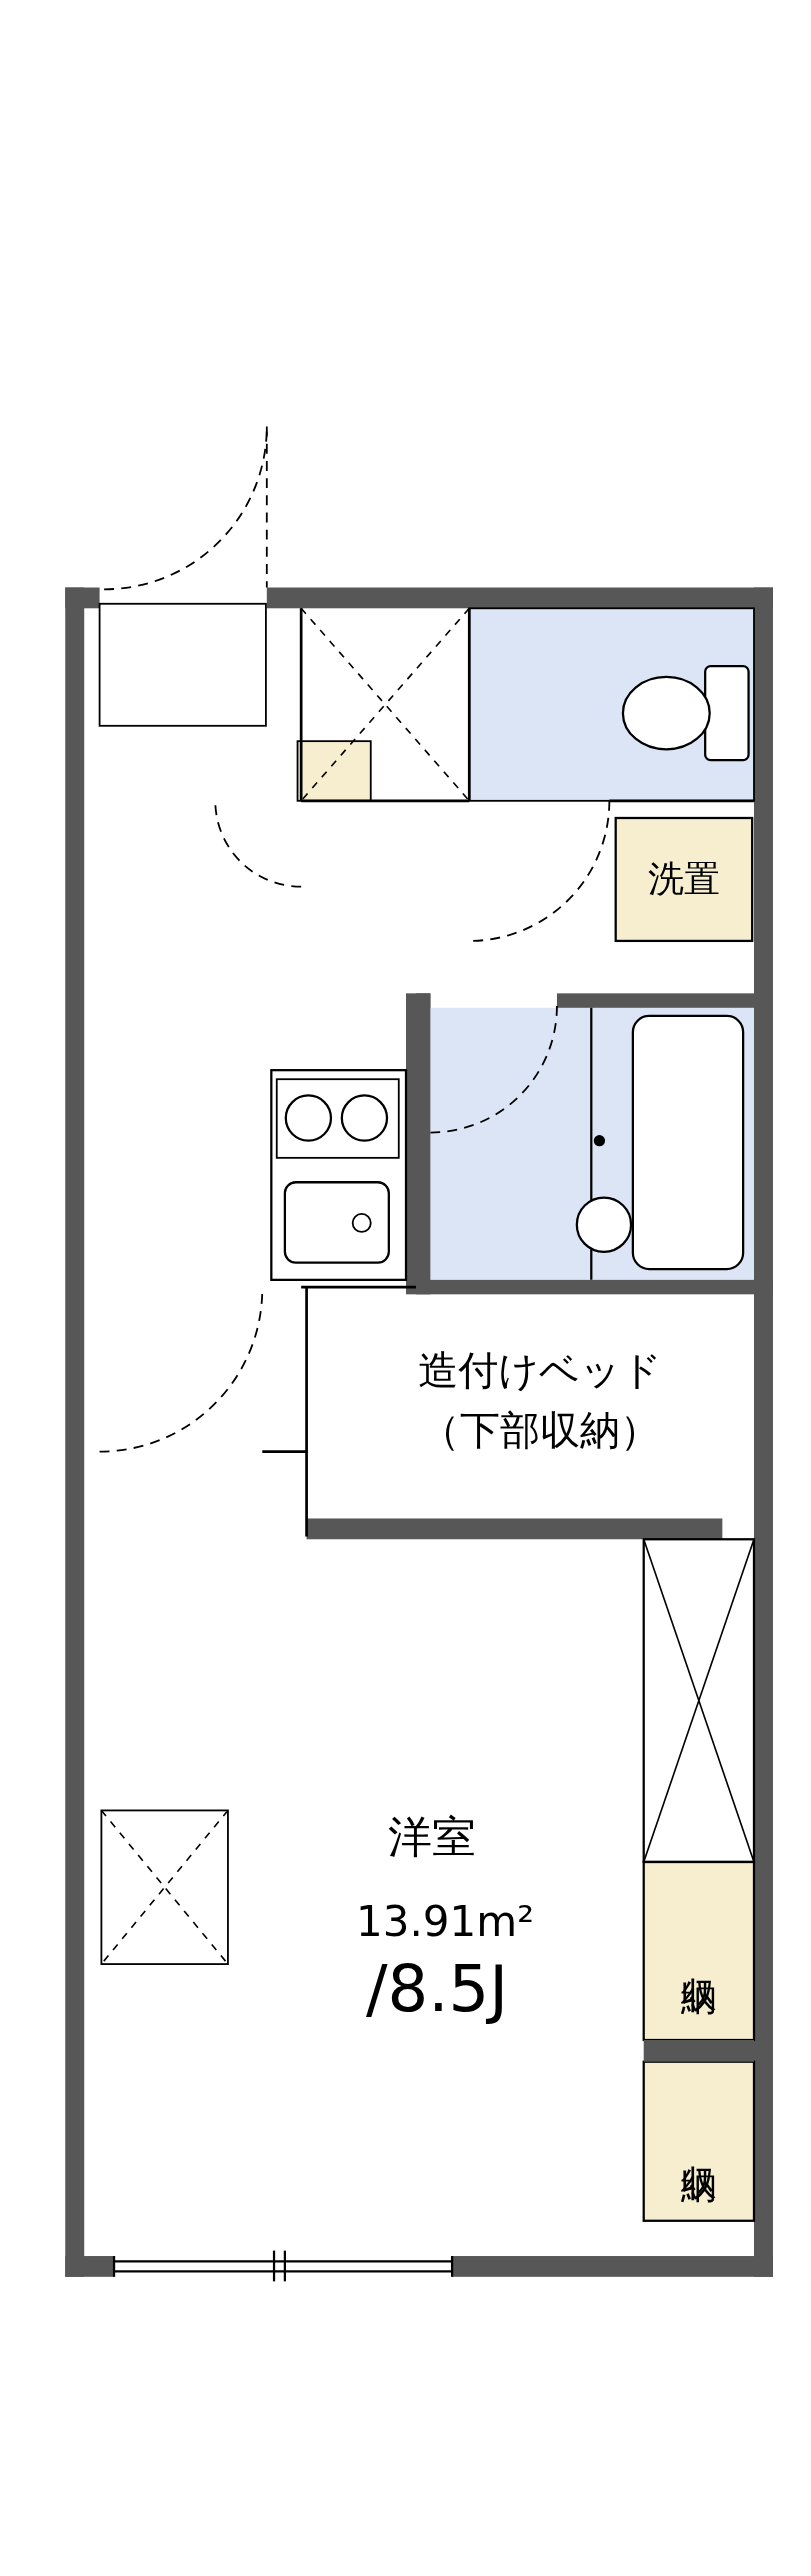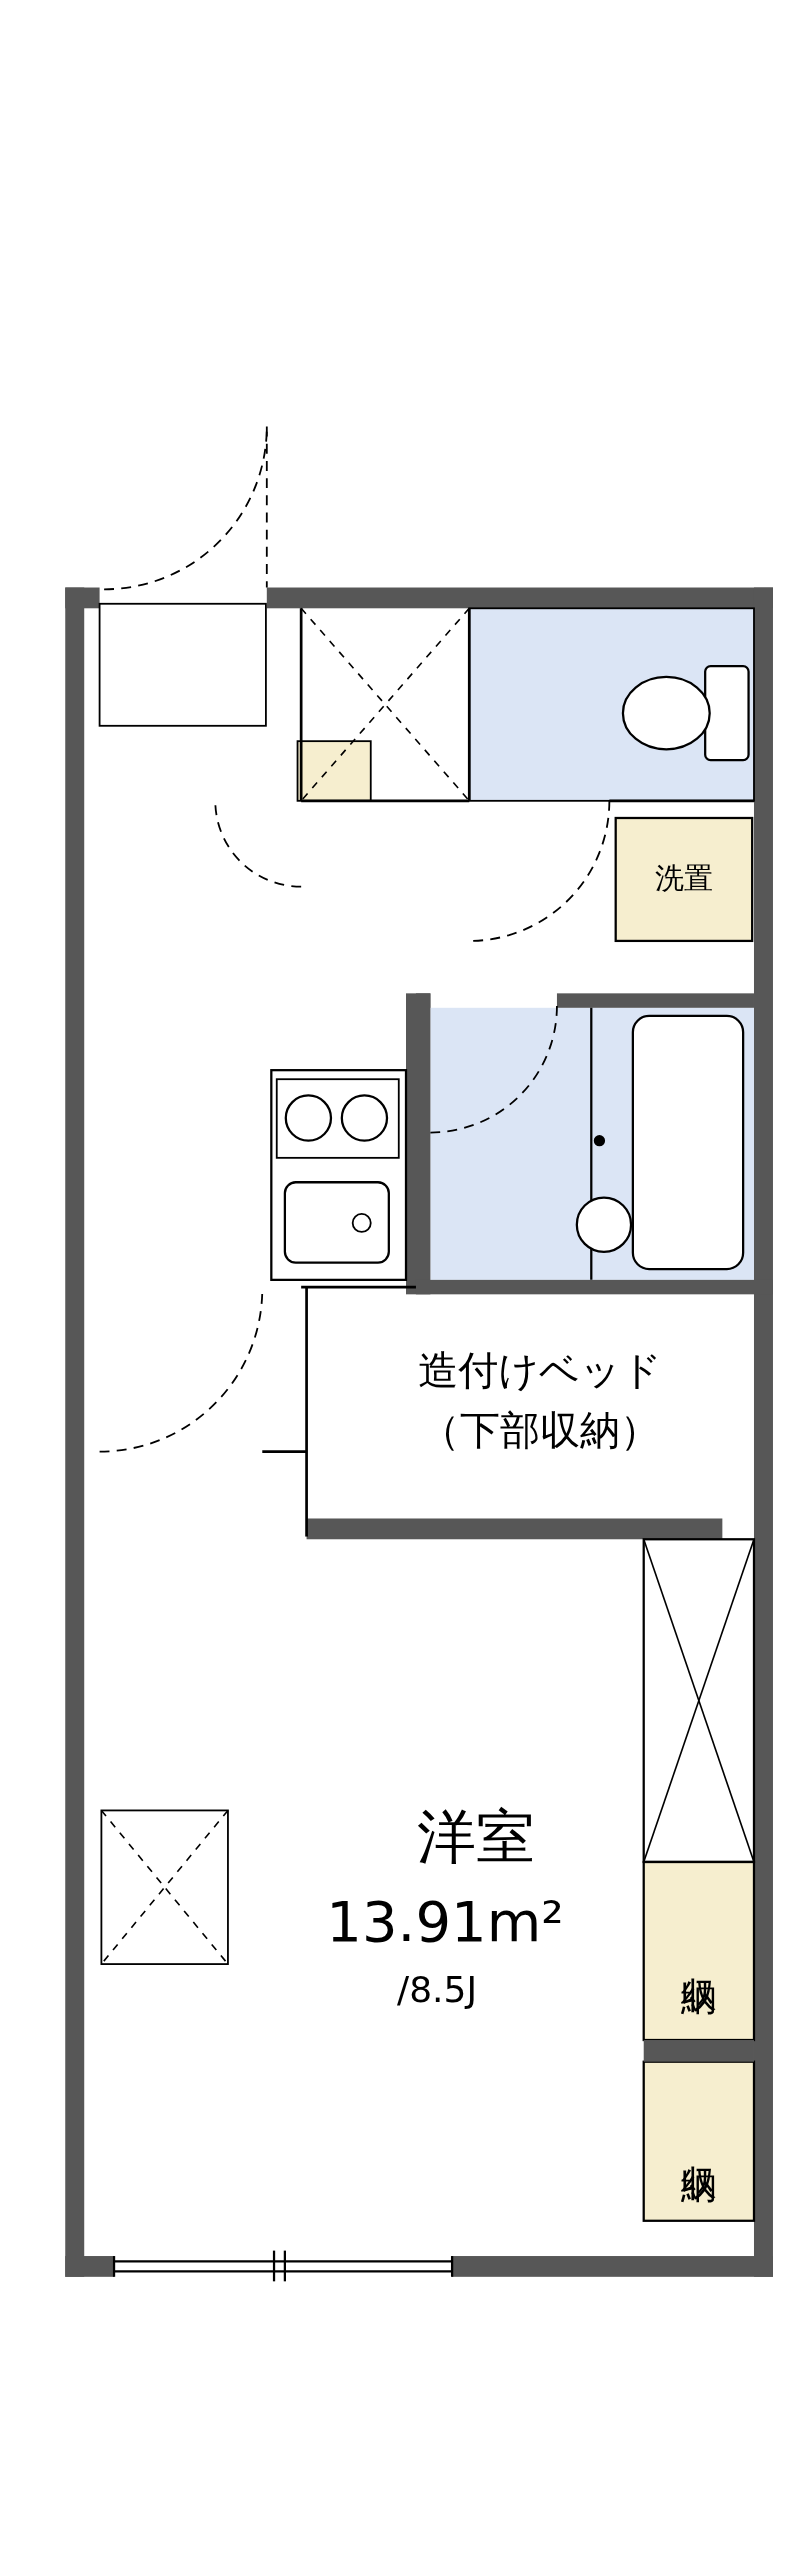--- a/index.html
+++ b/index.html
@@ -13,25 +13,25 @@
   .plan{position:absolute;left:0;top:0;width:812px;height:2576px;}
   .plan svg{position:absolute;left:0;top:0;}
   .lbl{
     position:absolute;
     transform:translate(-50%,-50%);
     white-space:nowrap;
     color:#000;
     line-height:1.15;
     text-align:center;
   }
-  .lbl-washer{font-size:29px;}
+  .lbl-washer{font-size:36px;}
   .lbl-bed{font-size:40px;}
-  .lbl-room-name{font-size:59px;margin-left:44px;}
-  .lbl-room-area{font-size:56px;}
-  .lbl-room-size{font-size:36px;}
+  .lbl-room-name{font-size:44px;}
+  .lbl-room-area{font-size:42px;}
+  .lbl-room-size{font-size:64px;}
   .lbl-storage{
     font-size:36px;
     writing-mode:vertical-rl;
     text-orientation:upright;
     letter-spacing:3.6px;
   }
 </style>
 </head>
 <body>
 

